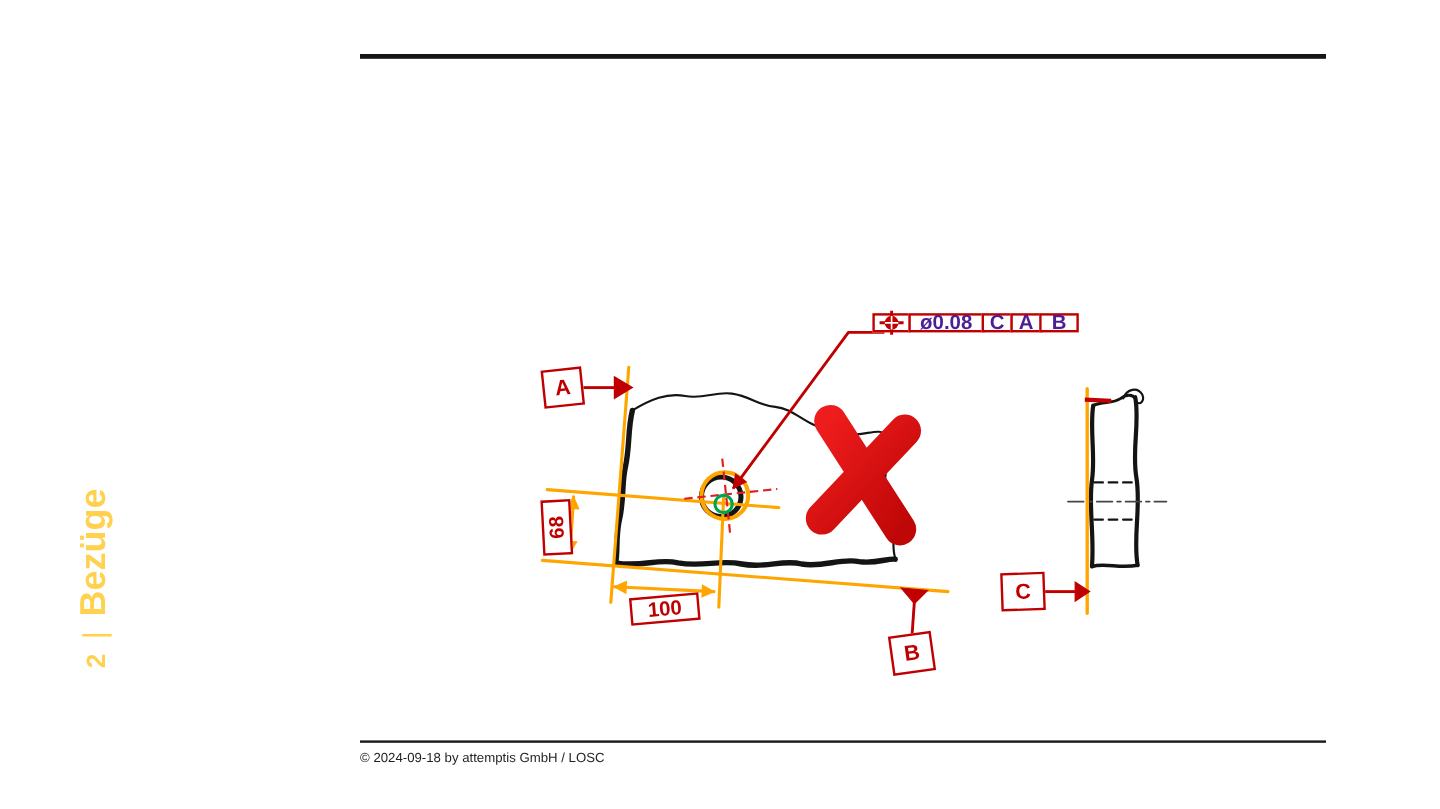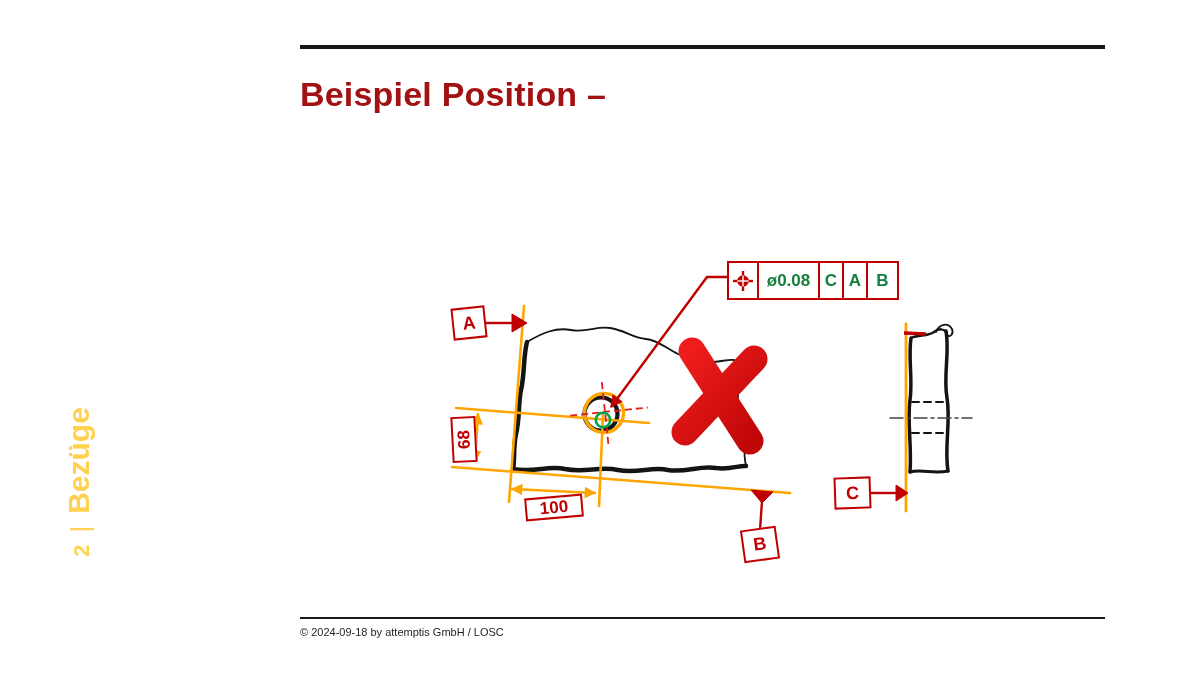--- a/index.html
+++ b/index.html
@@ -15,23 +15,23 @@
   .footer-text{left:300px;top:626px;z-index:2;color:#1f1f1f;font-size:11px;text-align:center;}
 
   .sidebar{left:-24px;top:460px;width:215px;height:44px;z-index:2;
            transform:rotate(-90deg);display:flex;align-items:baseline;justify-content:center;
            gap:12px;color:#FFD14E;white-space:nowrap;}
   .sb-num{font-size:22px;font-weight:700;}
   .sb-sep{font-size:26px;font-weight:300;}
   .sb-title{font-size:30px;font-weight:700;}
 
   .fcf{left:727px;top:261px;z-index:2;display:flex;}
-  .fcf-cell{height:39px;box-sizing:border-box;border:2.5px solid #C00000;background:#fff;
+  .fcf-cell{height:16px;box-sizing:border-box;border:2.5px solid #C00000;background:#fff;
             display:flex;align-items:center;justify-content:center;
-            font-weight:700;font-size:17px;color:#15803d;}
+            font-weight:700;font-size:17px;color:#4c1d95;}
   .fcf-cell + .fcf-cell{margin-left:-2.5px;}
   .w-sym{width:32px;} .w-tol{width:64px;} .w-d1{width:26px;} .w-d2{width:27px;} .w-d3{width:33px;}
 
   .datum,.dim{z-index:2;box-sizing:border-box;border:2.5px solid #C00000;background:#fff;
               color:#C00000;font-weight:700;display:flex;align-items:center;justify-content:center;}
   .datum{font-size:18px;}
   .dim{font-size:17px;}
   .datum-a{left:452px;top:307px;width:34px;height:32px;transform:rotate(-6deg);}
   .datum-b{left:742px;top:528px;width:36px;height:33px;transform:rotate(-8deg);}
   .datum-c{left:834px;top:477px;width:37px;height:32px;transform:rotate(-2deg);}
@@ -110,21 +110,20 @@
       <polygon points="751,490 773,492 762,503"></polygon>
       <line x1="870" y1="493" x2="896" y2="493" stroke-width="2.4"></line>
       <polygon points="896,485 896,501 908,493"></polygon>
       <line x1="904" y1="333" x2="926" y2="334" stroke-width="3.5"></line>
     </g>
   </svg>
 
   <div class="abs top-rule"></div>
 
   <div class="abs title">
-    <div>Beispiel Position –</div>
   </div>
 
   <div class="abs sidebar">
     <span class="sb-num">2</span>
     <span class="sb-sep">|</span>
     <span class="sb-title">Bezüge</span>
   </div>
 
   <div class="abs footer-rule"></div>
   <div class="abs footer-text">© 2024-09-18 by attemptis GmbH / LOSC</div>

